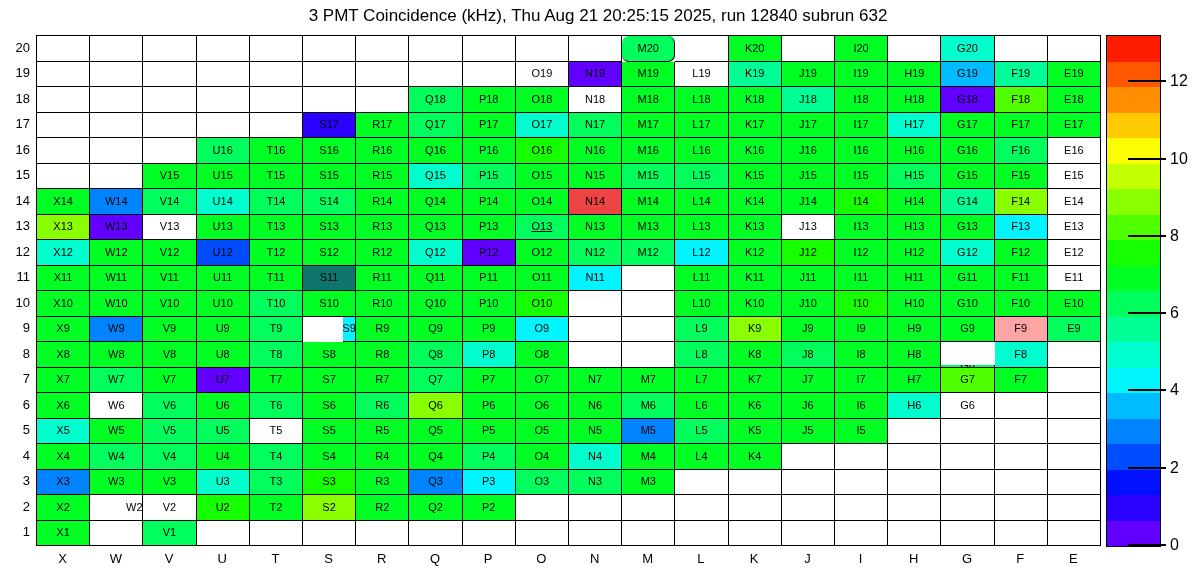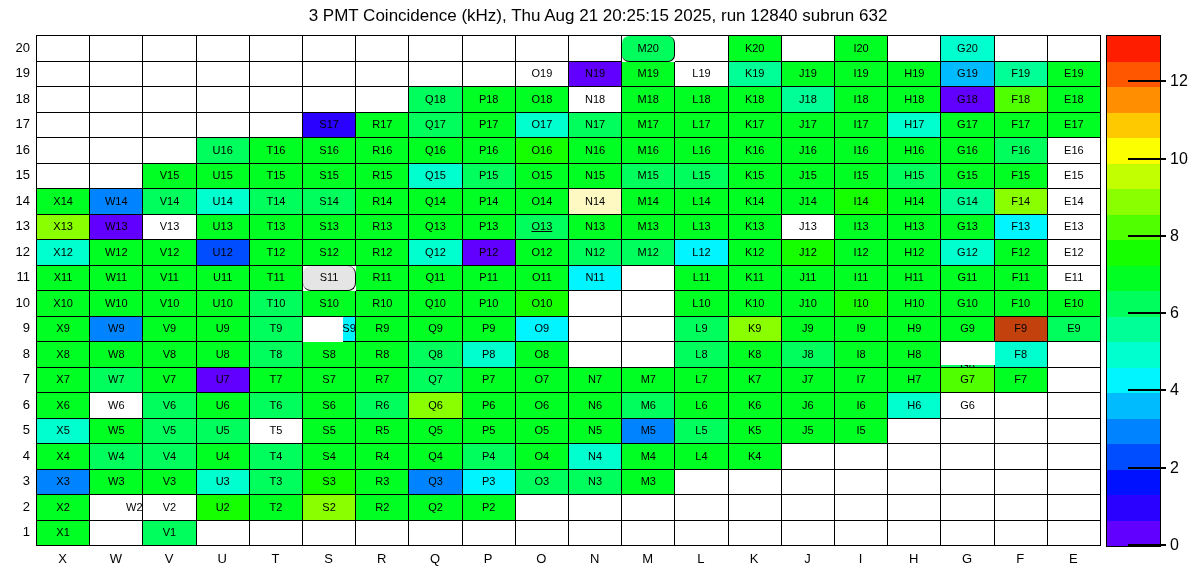--- a/index.html
+++ b/index.html
@@ -166,21 +166,21 @@
     <div class="cell" style="background: rgb(0, 255, 35);">X14</div>
     <div class="cell" style="background: rgb(0, 131, 255);">W14</div>
     <div class="cell" style="background: rgb(0, 255, 92);">V14</div>
     <div class="cell" style="background: rgb(0, 255, 207);">U14</div>
     <div class="cell" style="background: rgb(0, 255, 92);">T14</div>
     <div class="cell" style="background: rgb(0, 255, 92);">S14</div>
     <div class="cell" style="background: rgb(0, 255, 35);">R14</div>
     <div class="cell" style="background: rgb(0, 255, 35);">Q14</div>
     <div class="cell" style="background: rgb(0, 255, 35);">P14</div>
     <div class="cell" style="background: rgb(0, 255, 35);">O14</div>
-    <div class="cell" style="background: #fef9c3; text-align: center;">N14</div>
+    <div class="cell" style="background: #ef4444; text-align: center;">N14</div>
     <div class="cell" style="background: rgb(0, 255, 35);">M14</div>
     <div class="cell" style="background: rgb(0, 255, 35);">L14</div>
     <div class="cell" style="background: rgb(0, 255, 35);">K14</div>
     <div class="cell" style="background: rgb(0, 255, 35);">J14</div>
     <div class="cell" style="background: rgb(22, 255, 0);">I14</div>
     <div class="cell" style="background: rgb(0, 255, 35);">H14</div>
     <div class="cell" style="background: rgb(0, 255, 150);">G14</div>
     <div class="cell" style="background: rgb(137, 255, 0);">F14</div>
     <div class="cell" style="background: rgb(255, 255, 255);">E14</div>
     <div class="cell" style="background: rgb(137, 255, 0);">X13</div>
@@ -221,21 +221,21 @@
     <div class="cell" style="background: rgb(0, 255, 35);">I12</div>
     <div class="cell" style="background: rgb(0, 255, 35);">H12</div>
     <div class="cell" style="background: rgb(0, 255, 207);">G12</div>
     <div class="cell" style="background: rgb(0, 255, 35);">F12</div>
     <div class="cell" style="background: rgb(255, 255, 255);">E12</div>
     <div class="cell" style="background: rgb(0, 255, 35);">X11</div>
     <div class="cell" style="background: rgb(0, 255, 35);">W11</div>
     <div class="cell" style="background: rgb(0, 255, 35);">V11</div>
     <div class="cell" style="background: rgb(0, 255, 35);">U11</div>
     <div class="cell" style="background: rgb(0, 255, 35);">T11</div>
-    <div class="cell" style="background: #e5e5e5; border-radius: 8px;">S11</div>
+    <div class="cell" style="background: #0f766e;">S11</div>
     <div class="cell" style="background: rgb(0, 255, 35);">R11</div>
     <div class="cell" style="background: rgb(0, 255, 35);">Q11</div>
     <div class="cell" style="background: rgb(0, 255, 35);">P11</div>
     <div class="cell" style="background: rgb(0, 255, 35);">O11</div>
     <div class="cell" style="background: rgb(0, 245, 255);">N11</div>
     <div class="cell" style="background: rgb(255, 255, 255);"></div>
     <div class="cell" style="background: rgb(0, 255, 35);">L11</div>
     <div class="cell" style="background: rgb(0, 255, 35);">K11</div>
     <div class="cell" style="background: rgb(0, 255, 35);">J11</div>
     <div class="cell" style="background: rgb(0, 255, 35);">I11</div>
@@ -274,21 +274,21 @@
     <div class="cell" style="background: rgb(0, 255, 35);">P9</div>
     <div class="cell" style="background: rgb(0, 245, 255);">O9</div>
     <div class="cell" style="background: rgb(255, 255, 255);"></div>
     <div class="cell" style="background: rgb(255, 255, 255);"></div>
     <div class="cell" style="background: rgb(0, 255, 92);">L9</div>
     <div class="cell" style="background: rgb(137, 255, 0);">K9</div>
     <div class="cell" style="background: rgb(0, 255, 35);">J9</div>
     <div class="cell" style="background: rgb(0, 255, 35);">I9</div>
     <div class="cell" style="background: rgb(0, 255, 35);">H9</div>
     <div class="cell" style="background: rgb(0, 255, 35);">G9</div>
-    <div class="cell" style="background: #c2410c;">F9</div>
+    <div class="cell" style="background: #fca5a5;">F9</div>
     <div class="cell" style="background: rgb(0, 255, 92);">E9</div>
     <div class="cell" style="background: rgb(0, 255, 35);">X8</div>
     <div class="cell" style="background: rgb(0, 255, 35);">W8</div>
     <div class="cell" style="background: rgb(0, 255, 35);">V8</div>
     <div class="cell" style="background: rgb(0, 255, 35);">U8</div>
     <div class="cell" style="background: rgb(0, 255, 92);">T8</div>
     <div class="cell" style="background: rgb(0, 255, 35);">S8</div>
     <div class="cell" style="background: rgb(0, 255, 35);">R8</div>
     <div class="cell" style="background: rgb(0, 255, 92);">Q8</div>
     <div class="cell" style="background: rgb(0, 255, 207);">P8</div>

